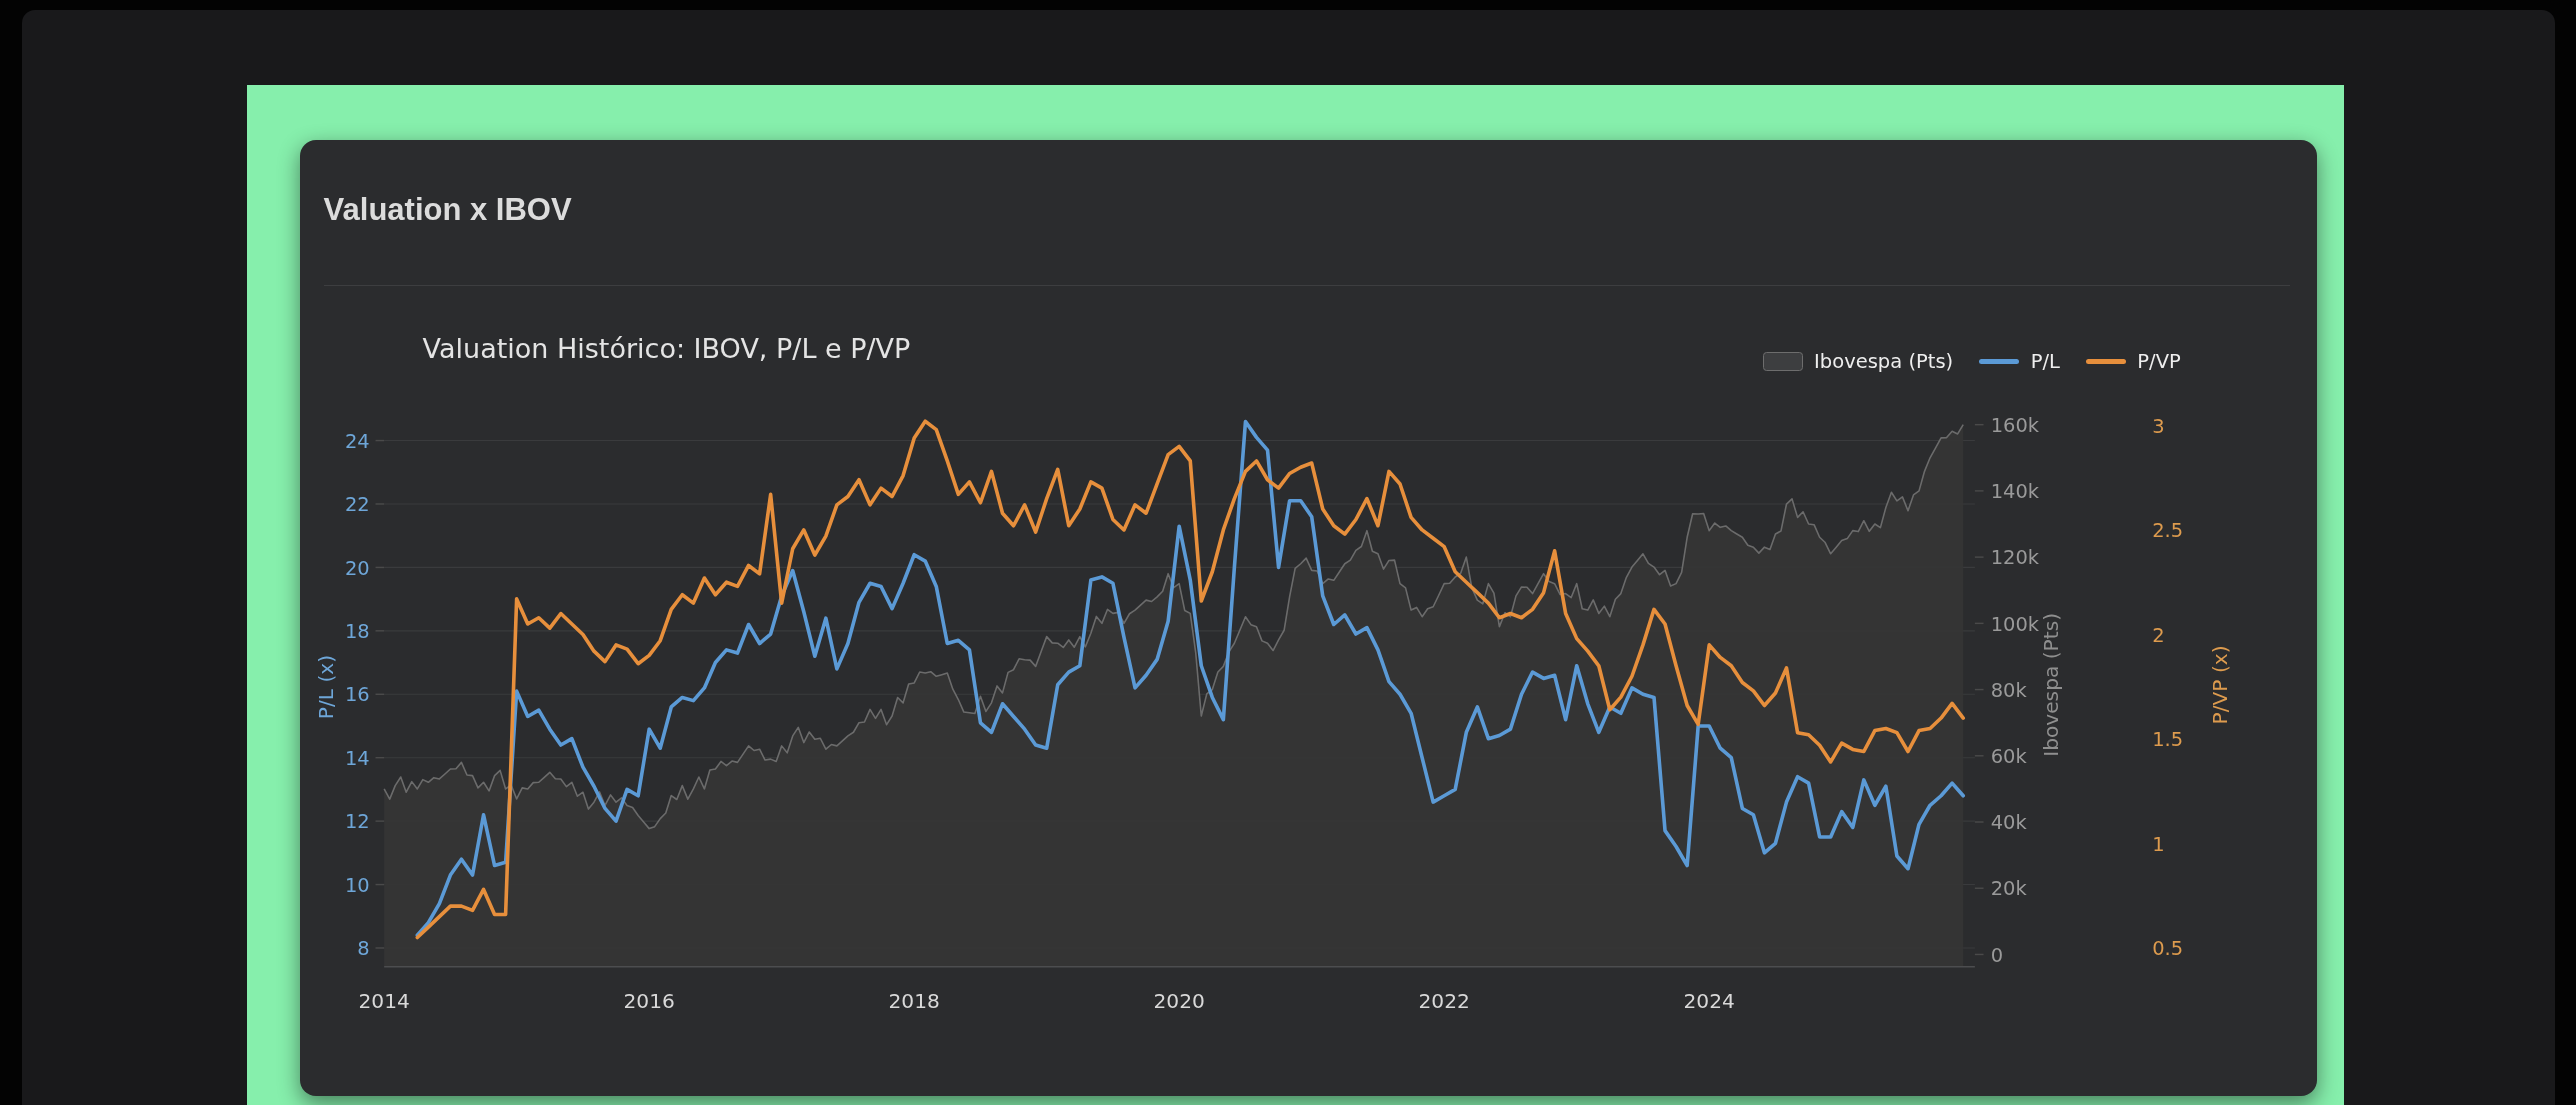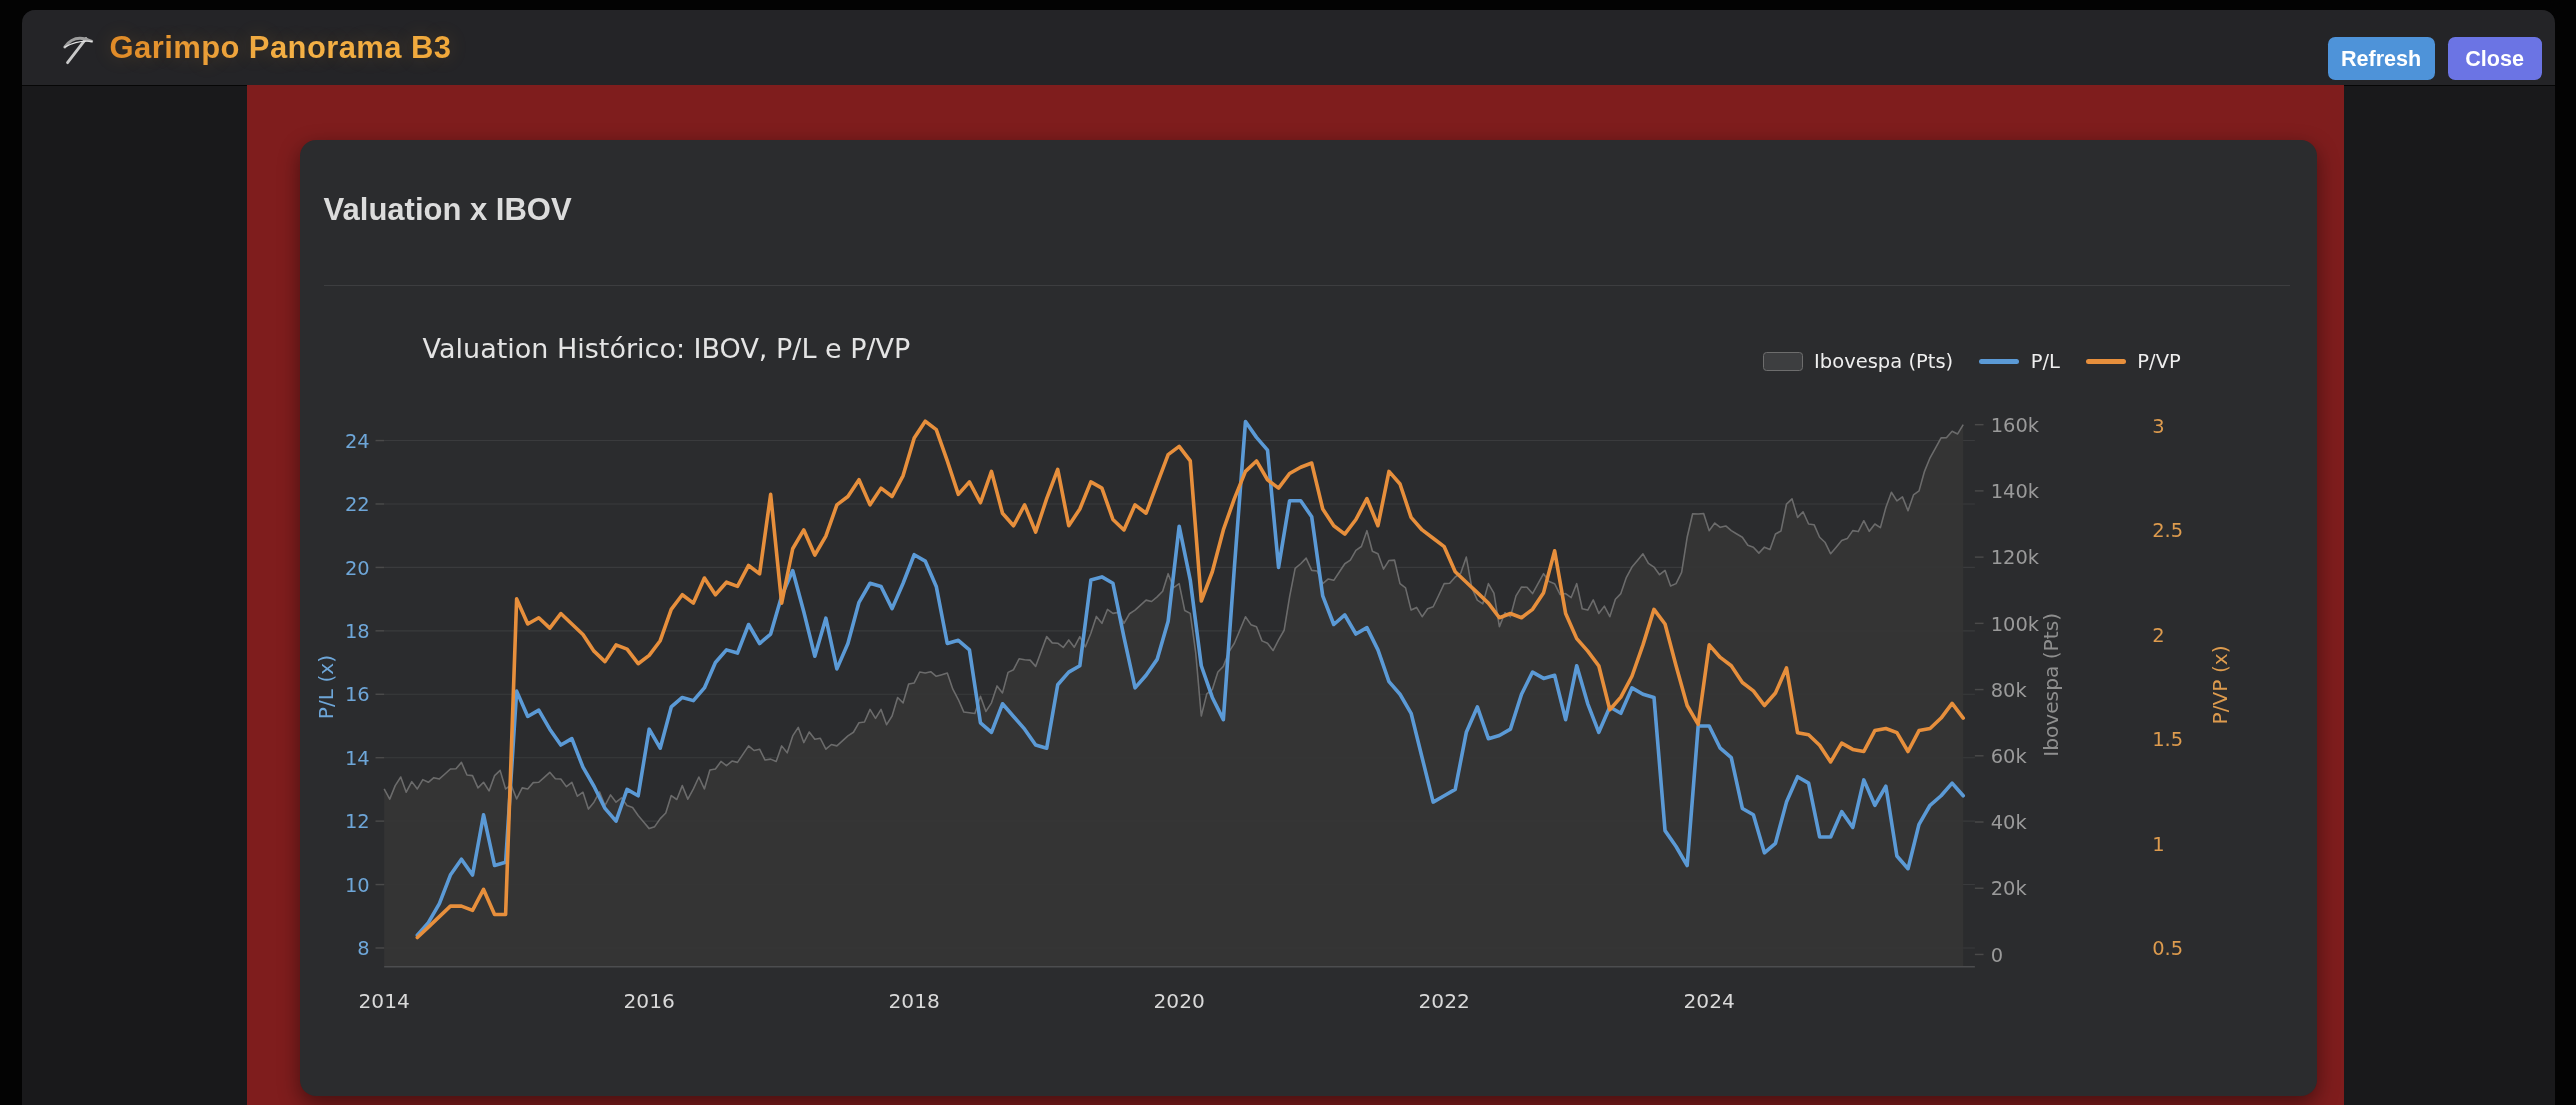--- a/index.html
+++ b/index.html
@@ -15,21 +15,21 @@
     font-size:31px;font-weight:bold;letter-spacing:0.4px;
     background:linear-gradient(90deg,#e08a28,#f6b44a 55%,#f1a93c);
     -webkit-background-clip:text;background-clip:text;color:transparent;
     text-shadow:0 0 19px rgba(235,160,50,0.18);}
   .tb-btn{position:absolute;top:27px;height:43px;border:none;border-radius:7.2px;
     color:#fff;font-size:21.6px;font-weight:600;font-family:"Liberation Sans",sans-serif;
     cursor:pointer;padding:0;}
   #btn-refresh{left:2306px;width:107px;background:#4e93d9;}
   #btn-close{left:2426px;width:94px;background:#6b74e4;}
   
-  #column{position:absolute;left:225px;top:75px;width:2097px;height:1021px;background:#7f1d1d;}
+  #column{position:absolute;left:225px;top:75px;width:2097px;height:1021px;background:#86efac;}
   #card{position:absolute;left:53px;top:55px;width:2017px;height:956px;background:#2b2c2e;
     border-radius:16px;box-shadow:0 7.2px 21.6px rgba(0,0,0,.45);}
   #card-title{position:absolute;left:24px;top:52px;font-size:31px;font-weight:bold;color:#dcdcdc;}
   #card-divider{position:absolute;left:24px;top:145px;width:1966px;height:0.7px;background:#3d3e40;}
   #chart-title{position:absolute;left:123px;top:193px;font-size:27px;font-weight:500;color:#e4e4e4;
     font-family:"DejaVu Sans",sans-serif;}
   
   #legend{position:absolute;left:1463px;top:210px;display:flex;align-items:center;gap:26px;
     font-family:"DejaVu Sans",sans-serif;}
   .legend-item{display:flex;align-items:center;gap:11.5px;cursor:pointer;}
@@ -39,30 +39,20 @@
   
   #chart-svg{position:absolute;left:0;top:0;pointer-events:none;}
   text{font-family:"DejaVu Sans",sans-serif;}
 </style>
 </head>
 <body>
 
 <div id="stage">
   <div id="wrapper">
 
-    <div id="topbar">
-      <svg id="back-icon" viewBox="0 0 52 52">
-        <path d="M12 46 L38 12" stroke="#c9c9c9" stroke-width="4" fill="none" stroke-linecap="round"></path>
-        <path d="M8 24 Q22 4 46 16" stroke="#9d9d9d" stroke-width="4" fill="none" stroke-linecap="round"></path>
-        <path d="M8 24 Q26 14 46 16" stroke="#e3e3e3" stroke-width="2" fill="none" stroke-linecap="round"></path>
-      </svg>
-      <div id="app-title">Garimpo Panorama B3</div>
-      <button id="btn-refresh" class="tb-btn">Refresh</button>
-      <button id="btn-close" class="tb-btn">Close</button>
-    </div>
 
     <div id="column">
       <div id="card">
         <div id="card-title">Valuation x IBOV</div>
         <div id="card-divider"></div>
         <div id="chart-title">Valuation Histórico: IBOV, P/L e P/VP</div>
 
         <div id="legend">
           <div class="legend-item">
             <span class="swatch-area"></span>

